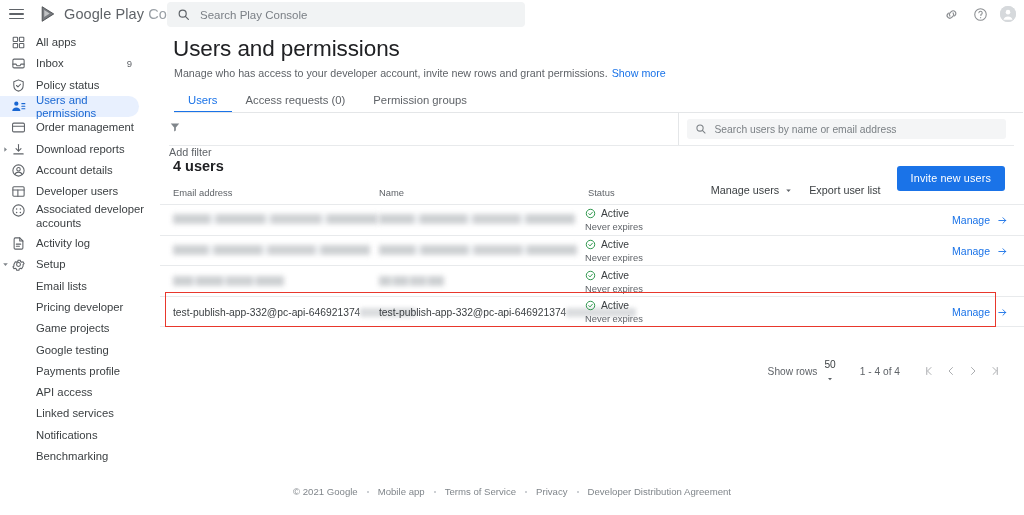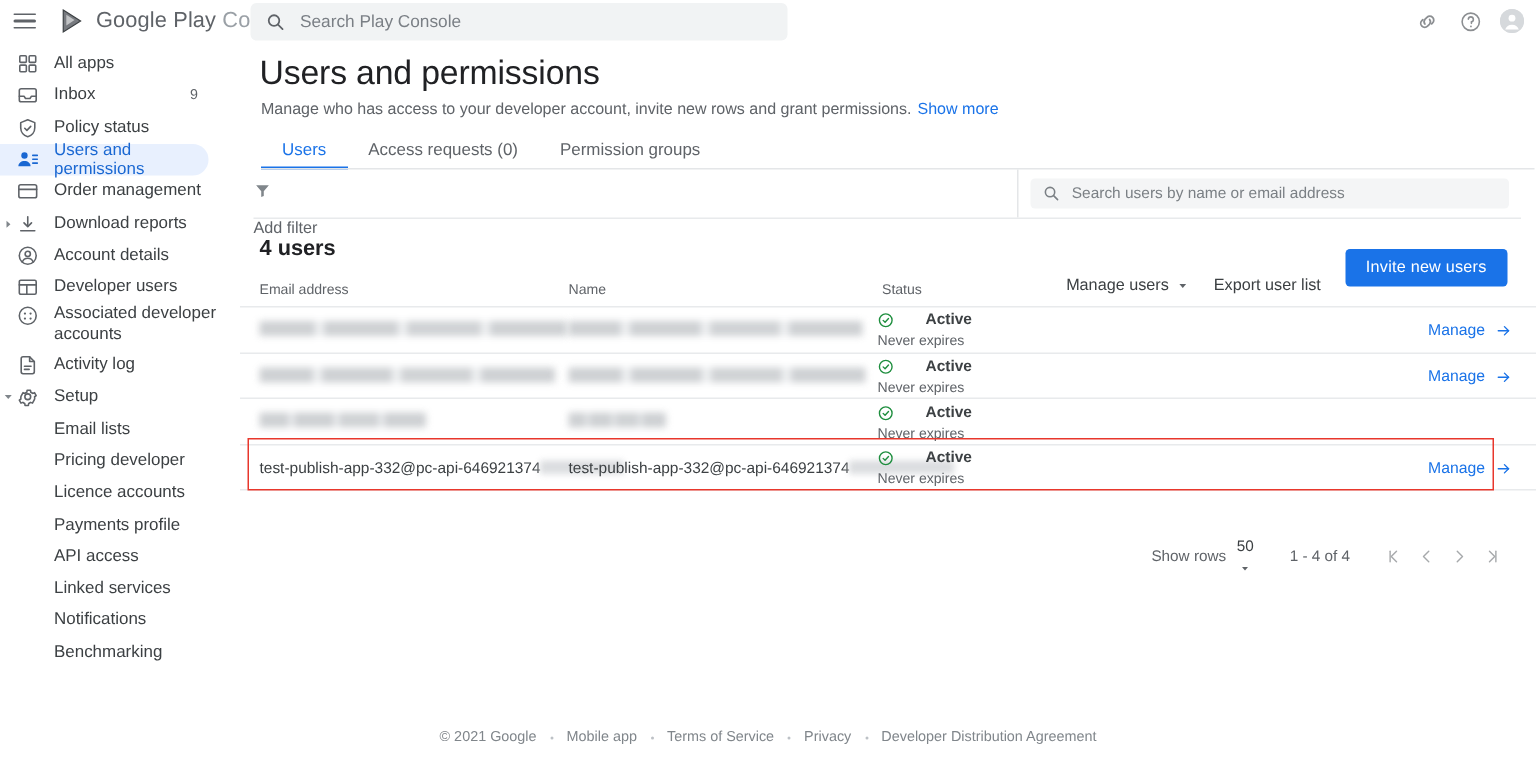--- a/index.html
+++ b/index.html
@@ -288,21 +288,21 @@
   .redact-line {
     display: inline-block;
     height: 10px;
     border-radius: 1px;
     background: linear-gradient(90deg,#c7cacd 0 18%,#eceef0 18% 21%,#c7cacd 21% 45%,#eceef0 45% 48%,#c9cccf 48% 72%,#eceef0 72% 75%,#c7cacd 75% 100%);
     filter: blur(2.6px);
     opacity: .88;
   }
 
   .status-wrap { display: flex; flex-direction: column; gap: 2px; }
-  .status-top { display: flex; align-items: flex-start; gap: 21px; font-weight: bold; }
+  .status-top { display: flex; align-items: flex-start; gap: 5px; }
   .status-top .t { font-size: 10.3px; color: #3c4043; }
   .status-sub { font-size: 9.4px; color: #5f6368; margin-left: 0px; }
 
   .manage { display: flex; align-items: center; gap: 7px; font-size: 10.5px; color: #1a73e8; cursor: pointer; }
 
   .hl-box {
     position: absolute;
     left: 165px; top: 292px;
     width: 831px; height: 35px;
     border: 1.8px solid #e8372c;
@@ -517,21 +517,24 @@
       </span>
       <span class="lbl">Setup</span>
     </div>
     <div class="nav-sub">
       <span>Email lists</span>
     </div>
     <div class="nav-sub">
       <span>Pricing developer</span>
     </div>
     <div class="nav-sub">
-      <span>Licence accounts</span>
+      <span>Game projects</span>
+    </div>
+    <div class="nav-sub">
+      <span>Google testing</span>
     </div>
     <div class="nav-sub">
       <span>Payments profile</span>
     </div>
     <div class="nav-sub">
       <span>API access</span>
     </div>
     <div class="nav-sub">
       <span>Linked services</span>
     </div>

